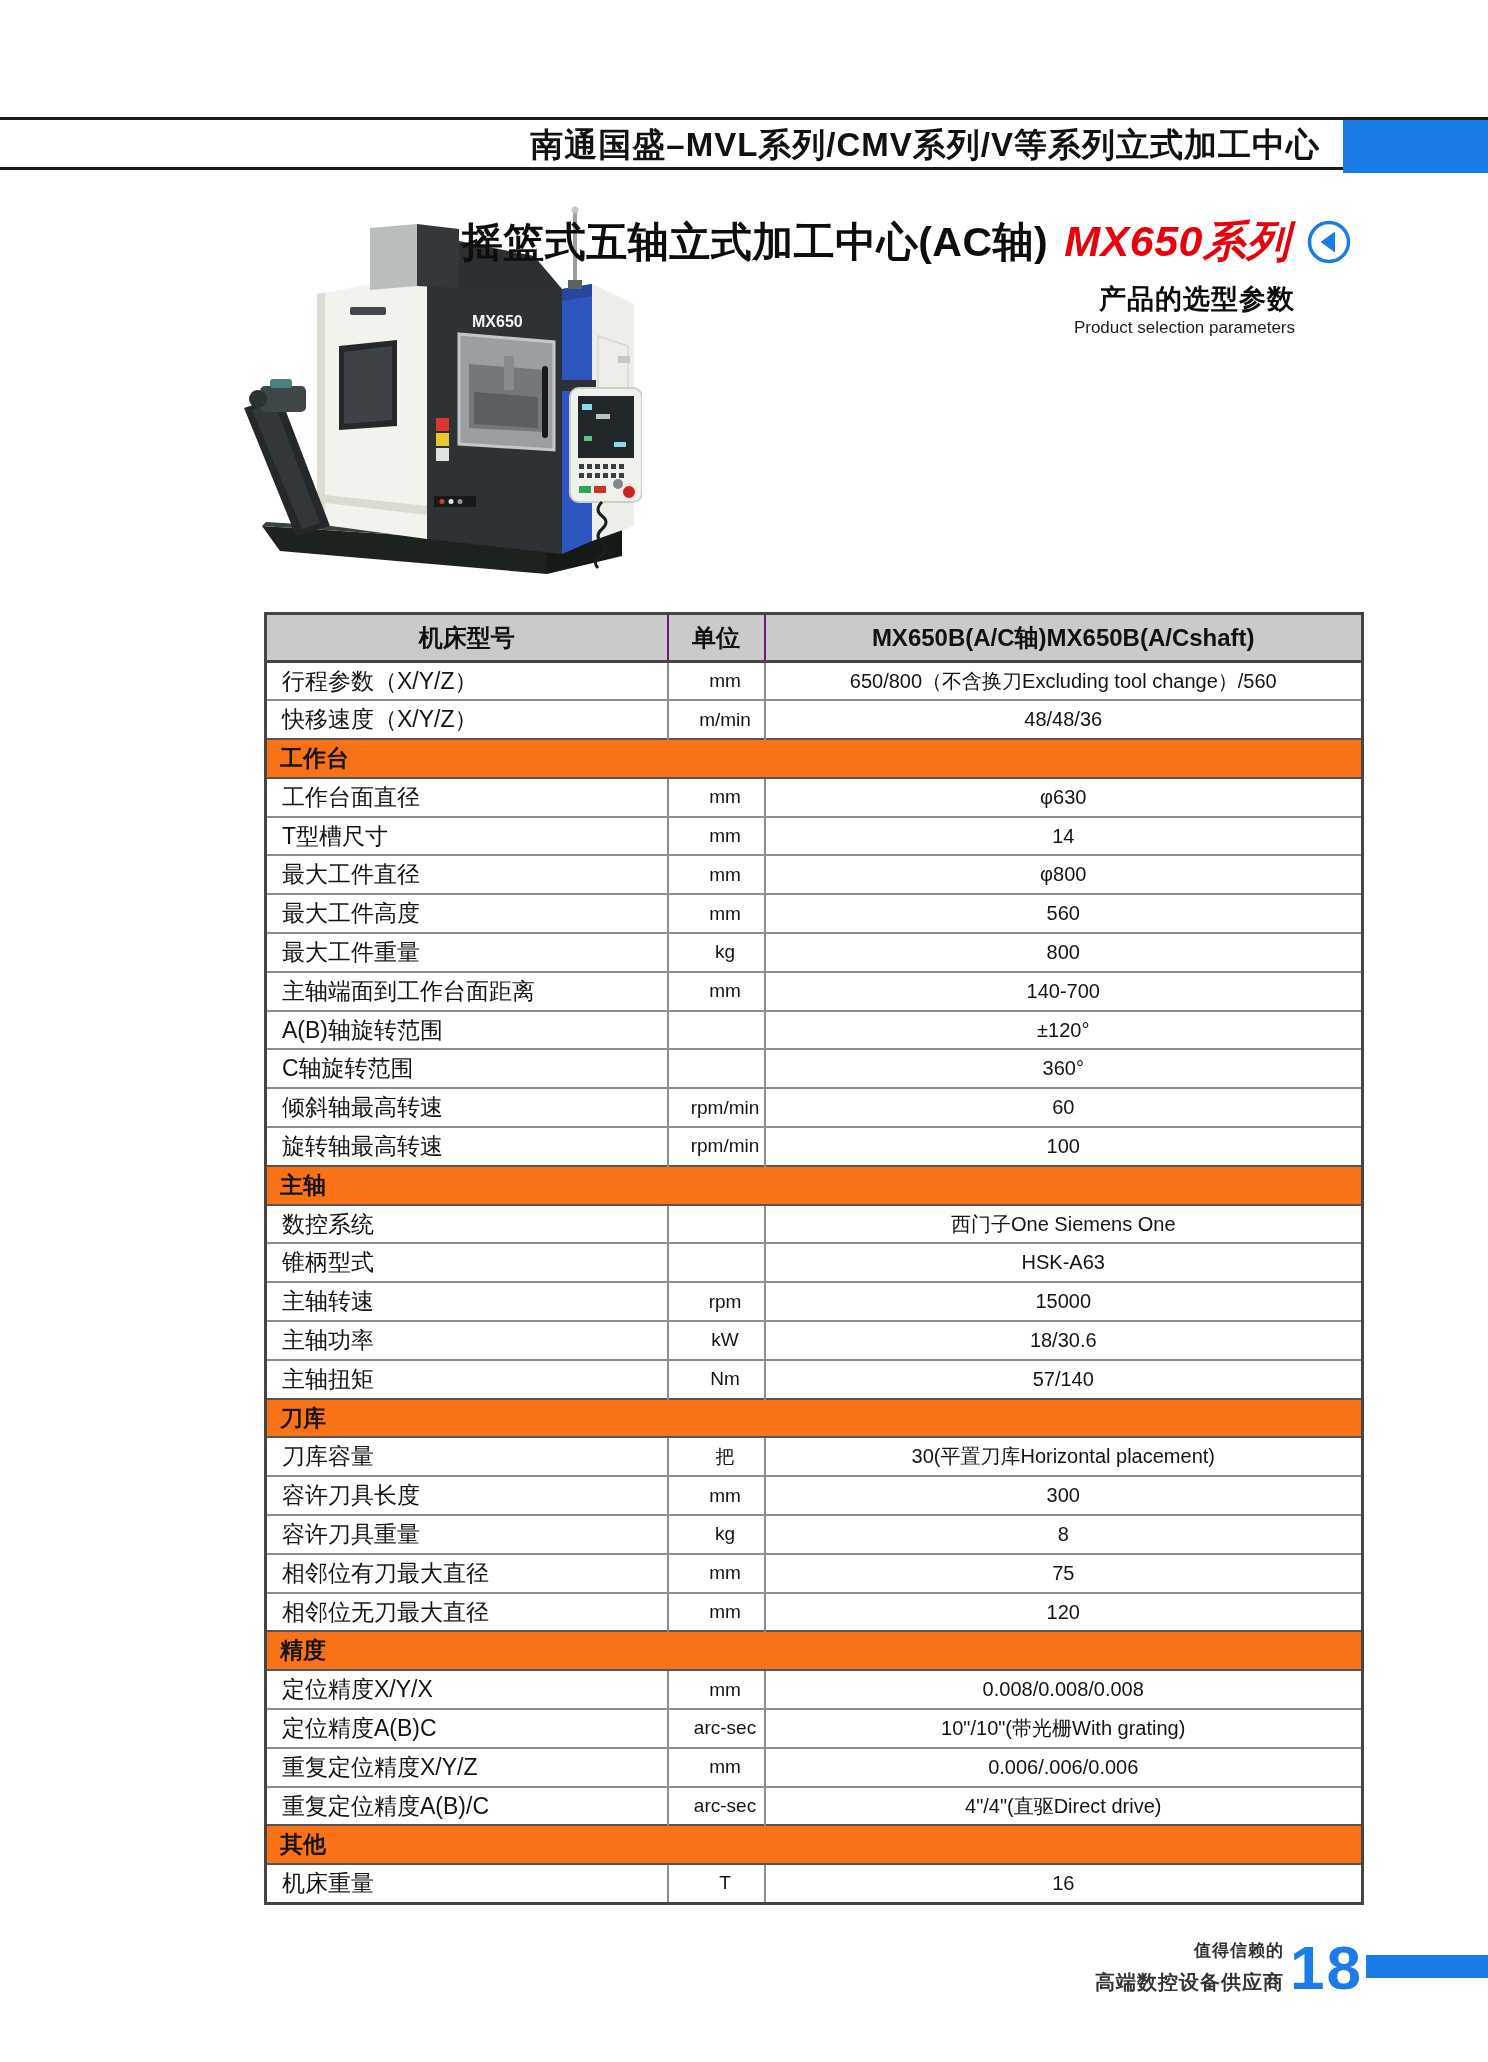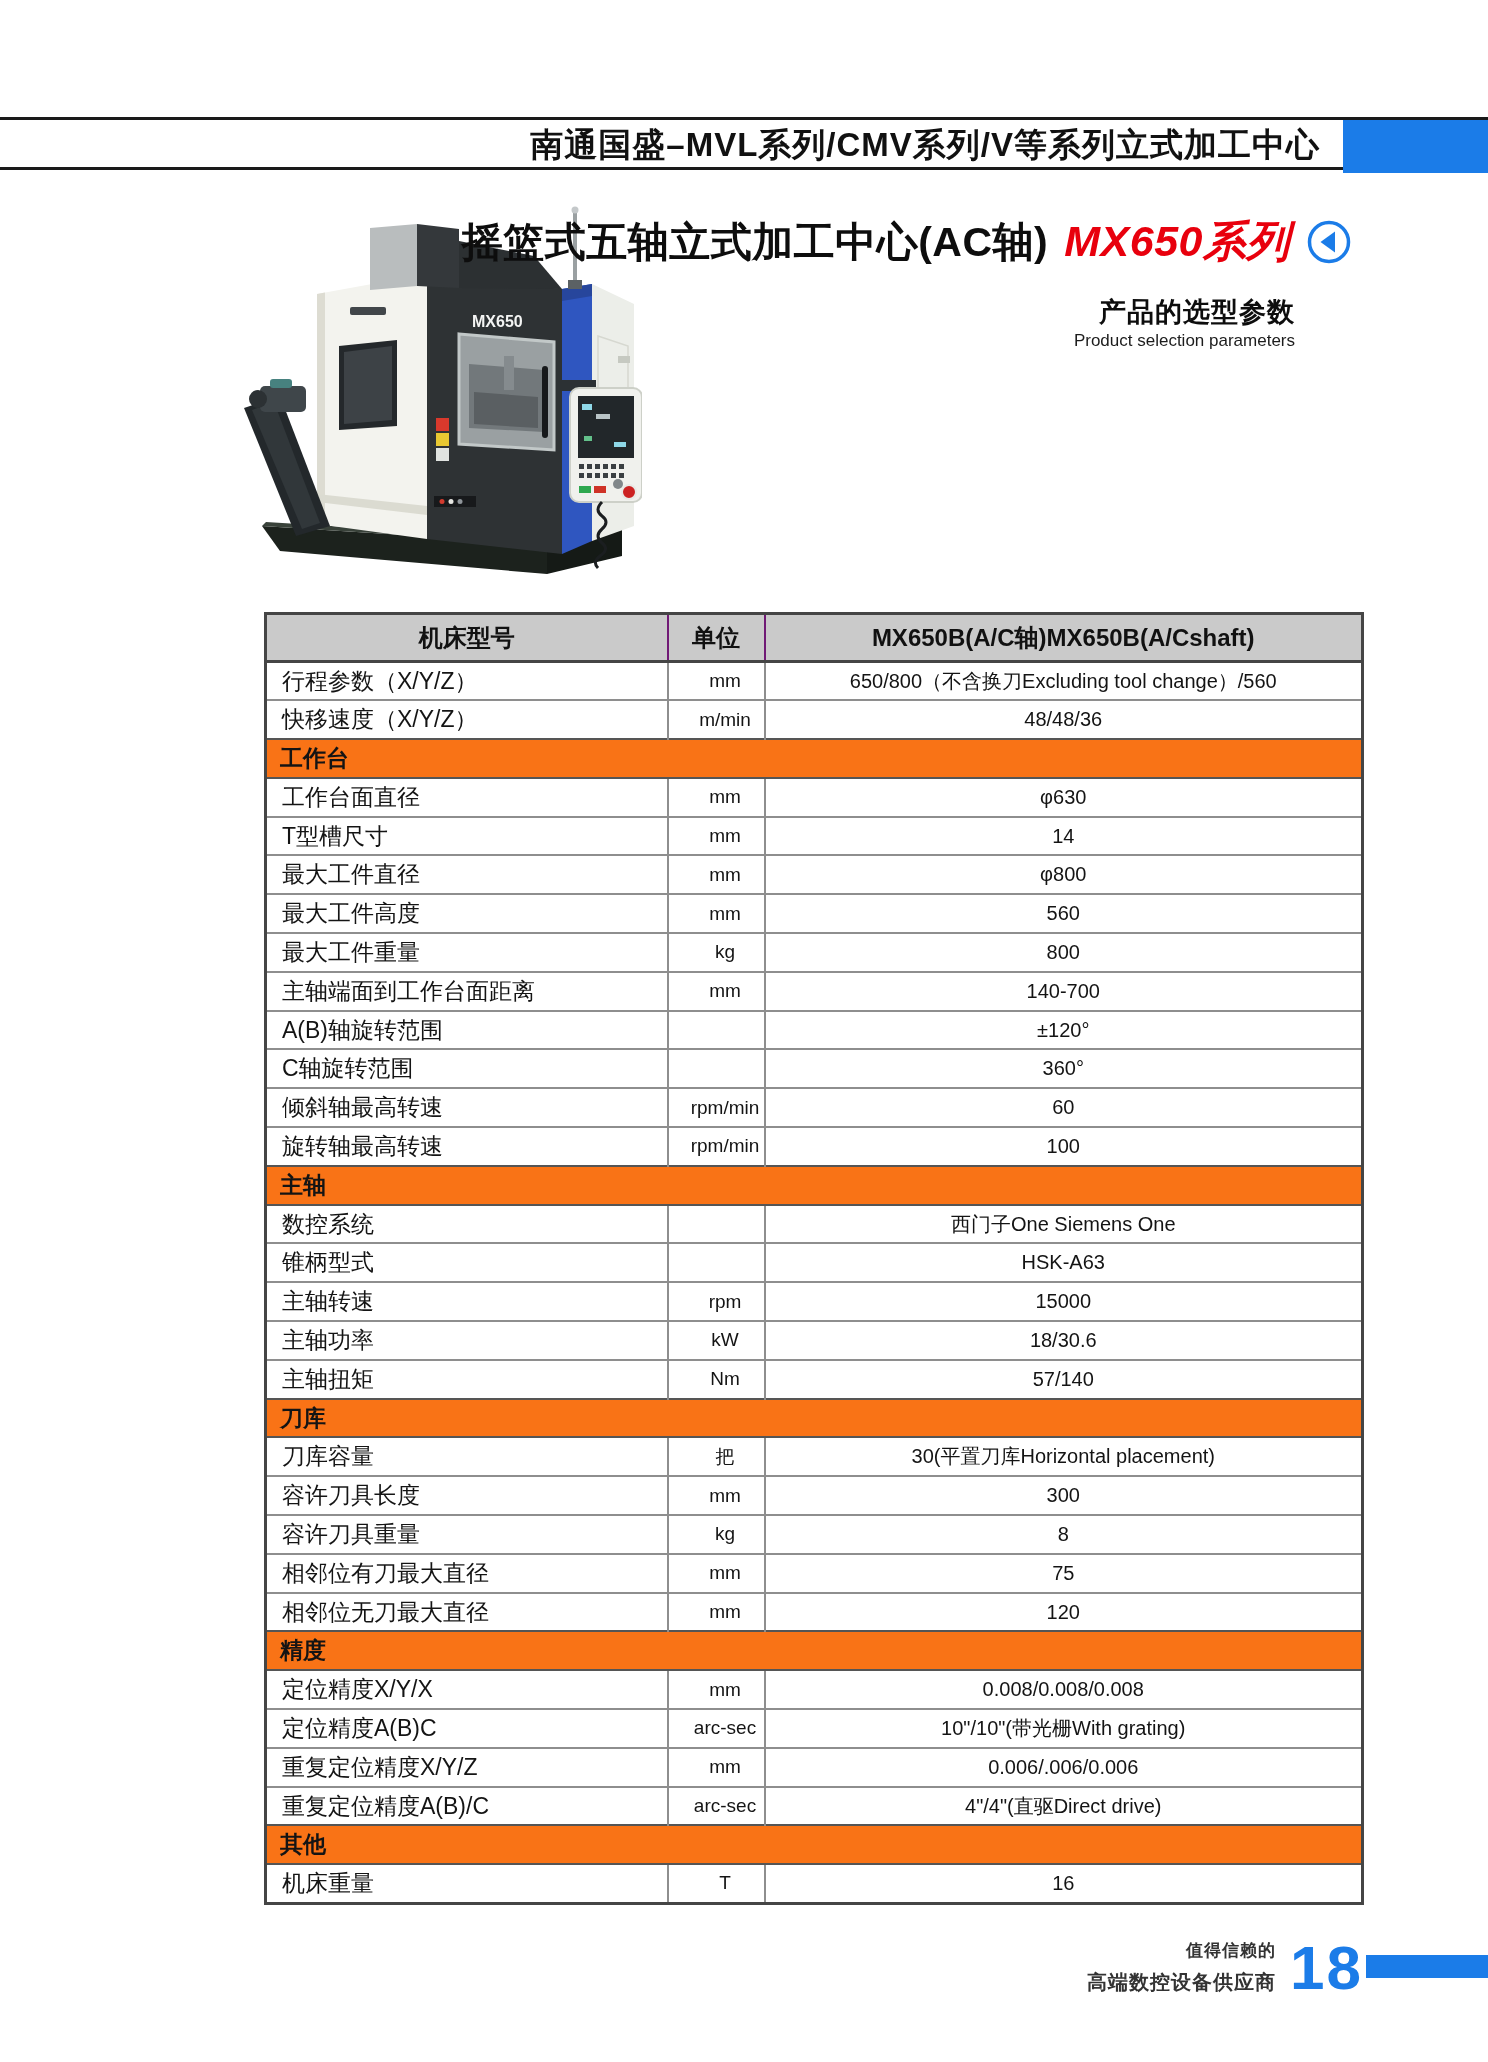--- a/index.html
+++ b/index.html
@@ -11,21 +11,21 @@
   .header-strip { position:absolute; left:0; top:105px; width:1488px; height:53px; border-top:3px solid #1a1a1a;margin-top:12px; }
   .header-rule-bottom { position:absolute; left:0; bottom:0; width:1343px; height:0; border-bottom:3px solid #1a1a1a; }
   .header-text { position:absolute; right:168px; top:0; height:53px; line-height:50px; font-size:33px; font-weight:600; letter-spacing:1px; color:#111; white-space:nowrap; }
   .header-blue-box { position:absolute; right:0; top:0; width:145px; height:53px; }
 
   
   .title-row { position:absolute; top:213px; right:136px; display:flex; align-items:center; gap:16px; white-space:nowrap; }
   .title-main { font-size:41px; font-weight:800; letter-spacing:0.5px; color:#0d0d0d; }
   .title-red { font-size:43px; font-weight:800; font-style:italic; letter-spacing:0.5px; }
   .title-icon { width:46px; height:46px; flex:0 0 auto; }
-  .subtitle-block { position:absolute; top:294px; right:193px; text-align:right;margin-left:36px; }
+  .subtitle-block { position:absolute; top:281px; right:193px; text-align:right;margin-left:36px; }
   .subtitle-cn { font-size:27px; font-weight:800; color:#0d0d0d; letter-spacing:1px; }
   .subtitle-en { font-size:17px; font-weight:400; color:#1c1c1c; margin-top:1px; }
 
   
   .machine-wrap { position:absolute; left:222px; top:196px; width:420px; height:400px; }
 
   
   .spec-table { position:absolute; left:264px; top:612px; width:1097px; border-collapse:collapse; table-layout:fixed; border:3px solid #454545; background:#fff; }
   .spec-table col.c1 { width:402px; }
   .spec-table col.c2 { width:97px; }
@@ -33,21 +33,21 @@
   .spec-table th { height:48px; background:#cacaca; font-size:24px; font-weight:800; color:#111; border-bottom:3px solid #454545; }
   .spec-table th + th { border-left:2px solid #701a75;margin-left:24px; }
   .spec-table tbody tr { height:38.8px; }
   .spec-table td { font-size:20px; color:#141414; text-align:center; border-top:2px solid #8e8e8e; overflow:hidden; white-space:nowrap; }
   .spec-table td.label { text-align:left; padding-left:15px; font-size:23px; }
   .spec-table td.unit  { font-size:19px; border-left:2px solid #8e8e8e;padding-left:18px; }
   .spec-table td.value { font-size:20px; border-left:2px solid #8e8e8e; }
   .spec-table tr.section td { background:#f97316; text-align:left; padding-left:13px; font-size:23px; font-weight:800; border-top:2px solid #555; border-bottom:2px solid #555; }
 
   
-  .footer-slogan { position:absolute; right:212px; top:1939px; text-align:right; color:#333; }
+  .footer-slogan { position:absolute; right:204px; top:1939px; text-align:right; color:#333; }
   .footer-slogan .l1 { font-size:17px; font-weight:600; letter-spacing:1px; }
   .footer-slogan .l2 { font-size:20px; font-weight:600; letter-spacing:1px; margin-top:7px; }
   .footer-page-number { position:absolute; left:1290px; top:1932px; font-size:62px; font-weight:700; letter-spacing:2px; }
   .footer-blue-bar { position:absolute; left:1366px; top:1955px; width:122px; height:23px; }
 </style>
 </head>
 <body>
 
 <div id="page">
 

